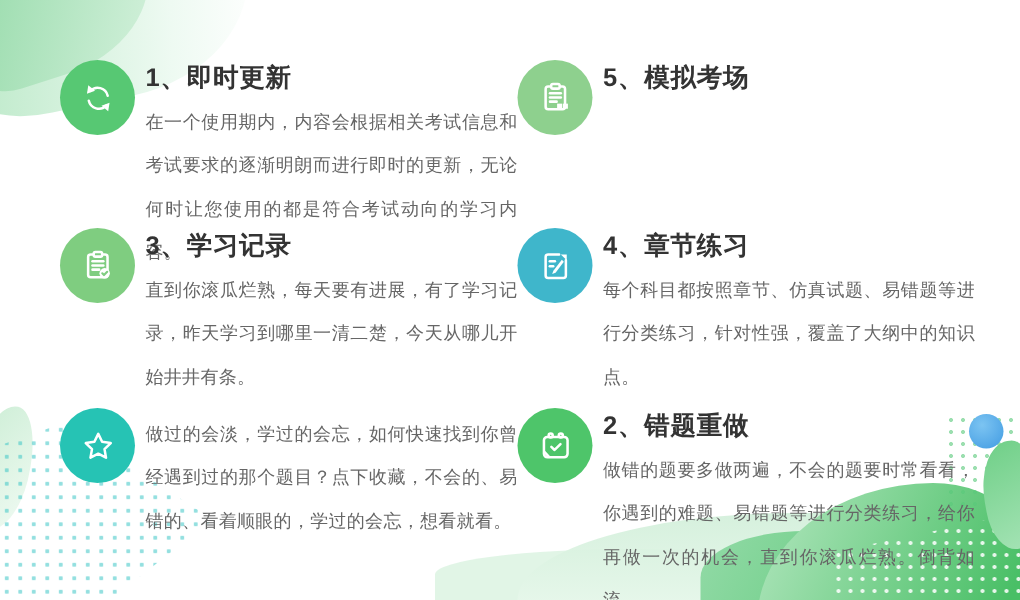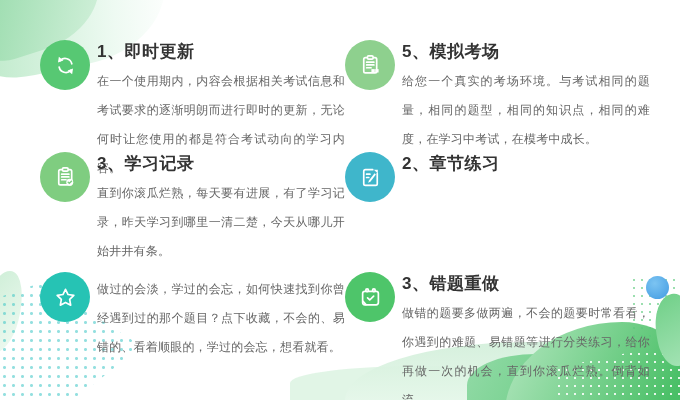--- a/index.html
+++ b/index.html
@@ -108,21 +108,20 @@
         <rect x="9.3" y="3.5" width="5" height="2.8" rx="1" fill="#8ED08E"></rect>
         <line x1="8.6" y1="9" x2="15" y2="9"></line>
         <line x1="8.6" y1="11.5" x2="15" y2="11.5"></line>
         <line x1="8.6" y1="14" x2="12.5" y2="14"></line>
         <rect x="12.8" y="15.2" width="3" height="3" fill="#fff" stroke="none"></rect>
         <rect x="16.2" y="15.2" width="3" height="3" fill="#fff" stroke="none"></rect>
       </svg>
     </div>
     <div class="content">
       <div class="f-title">5、模拟考场</div>
-      <div class="f-desc">给您一个真实的考场环境。与考试相同的题量，相同的题型，相同的知识点，相同的难度，在学习中考试，在模考中成长。</div>
     </div>
   </div>
 
   <div class="feature">
     <div class="icon-circle c3">
       <svg viewBox="0 0 24 24">
         <rect x="6" y="5" width="11.5" height="13.5" rx="1.5"></rect>
         <rect x="9.3" y="3.5" width="5" height="2.8" rx="1" fill="#7FCD80"></rect>
         <line x1="8.6" y1="9" x2="15" y2="9"></line>
         <line x1="8.6" y1="11.5" x2="15" y2="11.5"></line>
@@ -141,21 +140,22 @@
     <div class="icon-circle c4">
       <svg viewBox="0 0 24 24">
         <path d="M18 8.5v9a1.5 1.5 0 0 1-1.5 1.5h-9A1.5 1.5 0 0 1 6 17.5v-11A1.5 1.5 0 0 1 7.5 5H14"></path>
         <polygon points="15,5 18.5,5 18.5,8.5" fill="#fff" stroke="none"></polygon>
         <line x1="8.5" y1="9" x2="11.5" y2="9"></line>
         <line x1="8.5" y1="12" x2="10.5" y2="12"></line>
         <path d="M15.6 8.2 10.6 14.6 9.9 16.6 11.9 15.8 16.8 9.3z" fill="#fff" stroke="none"></path>
       </svg>
     </div>
     <div class="content">
-      <div class="f-title">2、章节练习</div>
+      <div class="f-title">4、章节练习</div>
+      <div class="f-desc">每个科目都按照章节、仿真试题、易错题等进行分类练习，针对性强，覆盖了大纲中的知识点。</div>
     </div>
   </div>
 
   <div class="feature">
     <div class="icon-circle c5">
       <svg viewBox="0 0 24 24">
         <path d="M12 4.7 L14.29 9.35 L19.4 10.1 L15.71 13.71 L16.6 18.8 L12 16.4 L7.4 18.8 L8.29 13.71 L4.6 10.1 L9.71 9.35 Z"></path>
       </svg>
     </div>
     <div class="content">
@@ -167,18 +167,18 @@
     <div class="icon-circle c6">
       <svg viewBox="0 0 24 24">
         <rect x="5" y="6.5" width="14" height="12" rx="2"></rect>
         <circle cx="9" cy="5.6" r="1.2"></circle>
         <circle cx="15" cy="5.6" r="1.2"></circle>
         <polyline points="9.4,12.4 11.3,14.2 14.8,10.7"></polyline>
         <path d="M5.4 15.5 8 18.3"></path>
       </svg>
     </div>
     <div class="content">
-      <div class="f-title">3、错题重做</div>
+      <div class="f-title">2、错题重做</div>
       <div class="f-desc">做错的题要多做两遍，不会的题要时常看看，你遇到的难题、易错题等进行分类练习，给你再做一次的机会，直到你滚瓜烂熟。倒背如流。</div>
     </div>
   </div>
 
 </div>
 
 </body></html>

